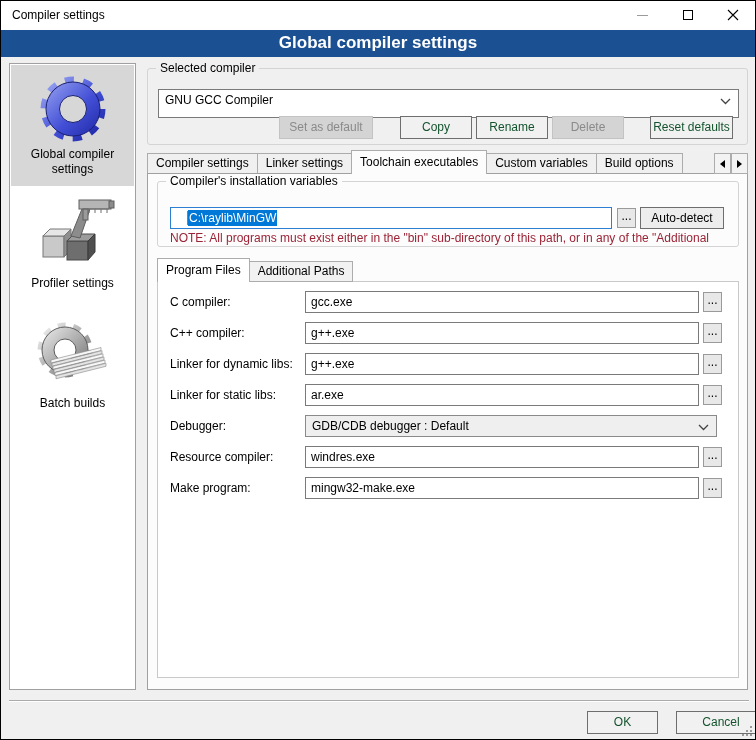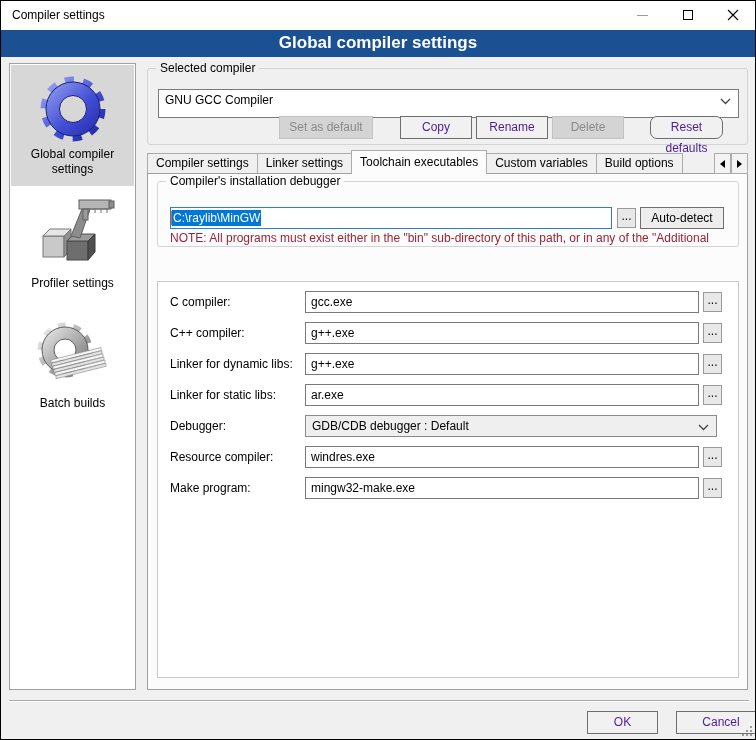--- a/index.html
+++ b/index.html
@@ -42,47 +42,47 @@
   
   .combo { position:absolute; height:29px; border:1px solid #7A7A7A; background:#fff; }
   .combo .val { position:absolute; left:6px; top:0; line-height:21px; white-space:nowrap; }
   .combo .chev { position:absolute; right:7px; top:8px; }
   .combo.gray { background:#EFEFEF; border-color:#8A8A8A; }
 
   .combo-compiler { left:10px; top:20px; width:581px; }
 
   
   .btn { position:absolute; height:23px; background:#F1F1F1; border:1px solid #6E6E6E;
-         font-size:12px; text-align:center; line-height:21px; color:#4c1d95; }
+         font-size:12px; text-align:center; line-height:21px; color:#14532d; }
   .btn.disabled { background:#D4D4D4; border-color:#C3C3C3; color:#8A8A8A; }
   .b-setdef { left:131px; top:47px; width:94px; }
   .b-copy   { left:252px; top:47px; width:72px; }
   .b-rename { left:328px; top:47px; width:72px; }
   .b-delete { left:404px; top:47px; width:72px; }
-  .b-reset  { left:502px; top:47px; width:73px;border-radius:7px; }
+  .b-reset  { left:502px; top:47px; width:83px; }
 
   
   .tabs { position:absolute; left:146px; top:149px; width:567px; height:24px;
           display:flex; align-items:flex-end; overflow:hidden; }
   .tab { flex:0 0 auto; height:21px; line-height:19px; padding:0 8px; background:#F0F0F0;
          border:1px solid #ACACAC; border-bottom:1px solid #ACACAC; margin-right:-1px;
          white-space:nowrap; position:relative; z-index:1; }
   .tab.active { height:24px; line-height:23px; background:#FCFCFC; border-bottom:none; z-index:3; }
   .tab-arrow { position:absolute; top:152px; width:17px; height:21px; background:#F3F3F3;
                border:1px solid #ACACAC; display:flex; align-items:center; justify-content:center; z-index:4; }
   .ta-left { left:713px; } .ta-right { left:730px; }
 
   .tab-panel { position:absolute; left:146px; top:172px; width:601px; height:517px;
                background:#FCFCFC; border:1px solid #A0A0A0; z-index:2; }
 
   
   .gb-install { left:9px; top:7px; width:582px; height:66px; }
   .gb-install > .legend { background:#FCFCFC; }
   .path-field { position:absolute; left:12px; top:25px; width:442px; height:22px;
-                background:#fff; border:1px solid #2D7FD4; display:flex; align-items:center; padding-left:0; }
+                background:#fff; border:1px solid #2D7FD4; display:flex; align-items:center; padding-left:16px; }
   .path-field .caret { width:1px; height:14px; background:#D2691E; }
   .path-field .seltext { background:#0078D7; color:#fff; line-height:16px; padding:0 1px; white-space:pre; }
   .mini-btn { position:absolute; width:19px; height:20px; background:#E8E8E8; border:1px solid #9A9A9A;
               text-align:center; line-height:14px; font-size:12px; }
   .b-browse-install { left:459px; top:26px; }
   .b-autodetect { left:482px; top:25px; width:84px; height:22px; position:absolute; background:#EDEDED;
                   border:1px solid #6E6E6E; text-align:center; line-height:20px; }
   .note { position:absolute; left:12px; top:49px; width:567px; color:#9B2335; white-space:nowrap; overflow:hidden; }
 
   
@@ -219,30 +219,34 @@
   </div>
   <div class="tab-arrow ta-right">
     <svg width="5" height="8" viewBox="0 0 5 8">
         <polygon points="0,0 5,4 0,8" fill="#000"></polygon>
       </svg>
   </div>
 
   <div class="tab-panel">
 
     <div class="groupbox gb-install">
-      <span class="legend">Compiler's installation debugger</span>
+      <span class="legend">Compiler's installation variables</span>
       <div class="path-field">
         <span class="caret"></span>
         <span class="seltext">C:\raylib\MinGW</span>
       </div>
       <div class="mini-btn b-browse-install">...</div>
       <div class="b-autodetect">Auto-detect</div>
       <div class="note">NOTE: All programs must exist either in the "bin" sub-directory of this path, or in any of the "Additional</div>
     </div>
 
+    <div class="subtabs">
+      <div class="tab active">Program Files</div>
+      <div class="tab">Additional Paths</div>
+    </div>
 
     <div class="sub-panel">
 
       <div class="frow" style="top:9px">
         <span class="flabel">C compiler:</span>
         <div class="ffield">gcc.exe</div>
         <div class="mini-btn">...</div>
       </div>
 
       <div class="frow" style="top:40px">

